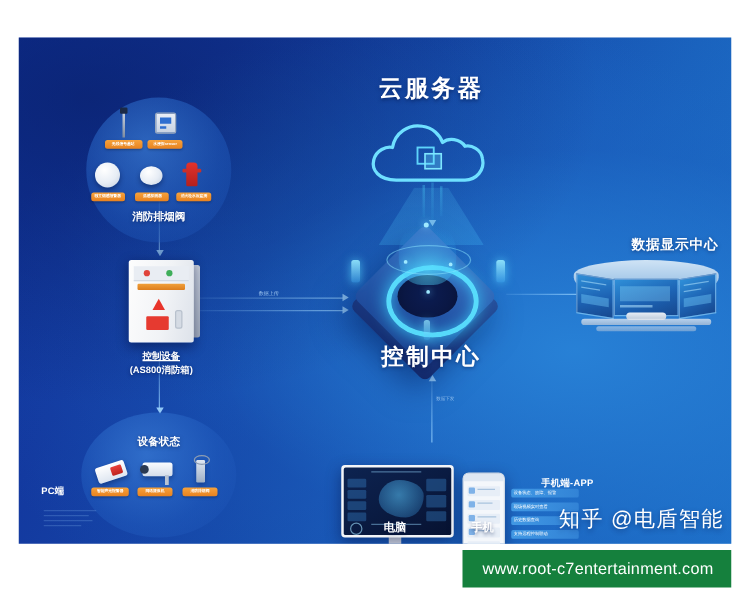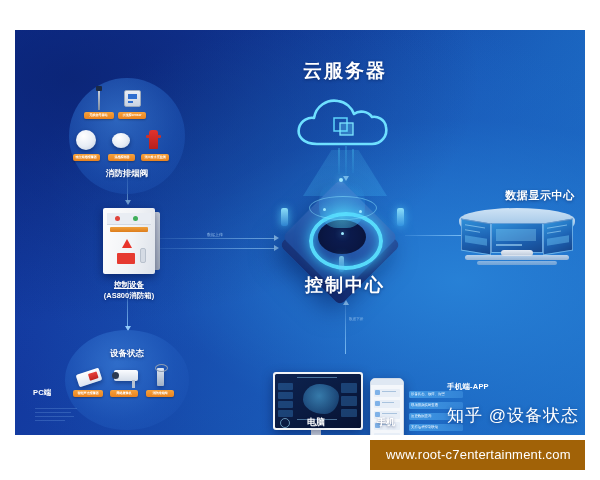--- a/index.html
+++ b/index.html
@@ -16,21 +16,21 @@
     position:absolute; left:0; top:8px;
     background:#6b6b6b; color:#fff;
     font-size:15px; font-weight:700; letter-spacing:.4px;
     padding:6px 14px 7px 16px;
     z-index:40;
   }
 
   
   .url-badge{
     position:absolute; left:370px; top:440px;
-    background:#a16207; color:#fff;
+    background:#15803d; color:#fff;
     font-size:13px; letter-spacing:.2px;
     padding:7px 14px 8px 16px;
     white-space:nowrap;
     z-index:40;
   }
 
   
   .poster{
     position:absolute; left:15px; top:30px;
     width:570px; height:405px;
@@ -493,21 +493,21 @@
         <div class="mcard" style="left:66px; top:35px; width:16px; height:8px;"></div>
         <div class="mline" style="left:22px; top:3px; width:40px; height:1.4px;"></div>
         <div class="mline" style="left:22px; top:45px; width:40px; height:1.4px;"></div>
         <div style="position:absolute; left:5px; top:44px; width:8px; height:8px; border:1.2px solid rgba(160,225,255,.6); border-radius:50%;"></div>
       </div>
     </div>
     <div class="mon-stand" style="left:296px; top:396px; width:10px; height:11px;"></div>
 
     <div class="cap" style="left:301px; top:386px; font-size:9px; top:386px;">电脑</div>
 
-    <div class="pc-label" style="left:432px; top:352px;">手机端-APP</div>
+    <div class="pc-label" style="left:418px; top:352px;">手机端-APP</div>
 
     <div class="phone" style="left:355px; top:348px; width:32px; height:62px;">
       <div class="ph-top"></div>
       <div class="ph-row" style="left:3px; top:10px; width:26px; height:8px;">
           <i></i>
           <u style="width:14px"></u>
         </div>
       <div class="ph-row" style="left:3px; top:21px; width:26px; height:8px;">
           <i></i>
           <u style="width:12px"></u>
@@ -531,19 +531,19 @@
     </div>
     <div class="chip" style="left:394px; top:383px; width:52px; height:7px;">
       <span>历史数据查询</span>
     </div>
     <div class="chip" style="left:394px; top:394px; width:52px; height:7px;">
       <span>支持远程控制联动</span>
     </div>
 
     <div class="cap" style="left:371px; top:386px; font-size:9px;">手机</div>
 
-    <div class="sig" style="left:432px; top:374px;">知乎 @设备状态</div>
+    <div class="sig" style="left:432px; top:374px;">知乎 @电盾智能</div>
 
   </div>
 
   <div class="url-badge">www.root-c7entertainment.com</div>
 
 </div>
 
 </body></html>

